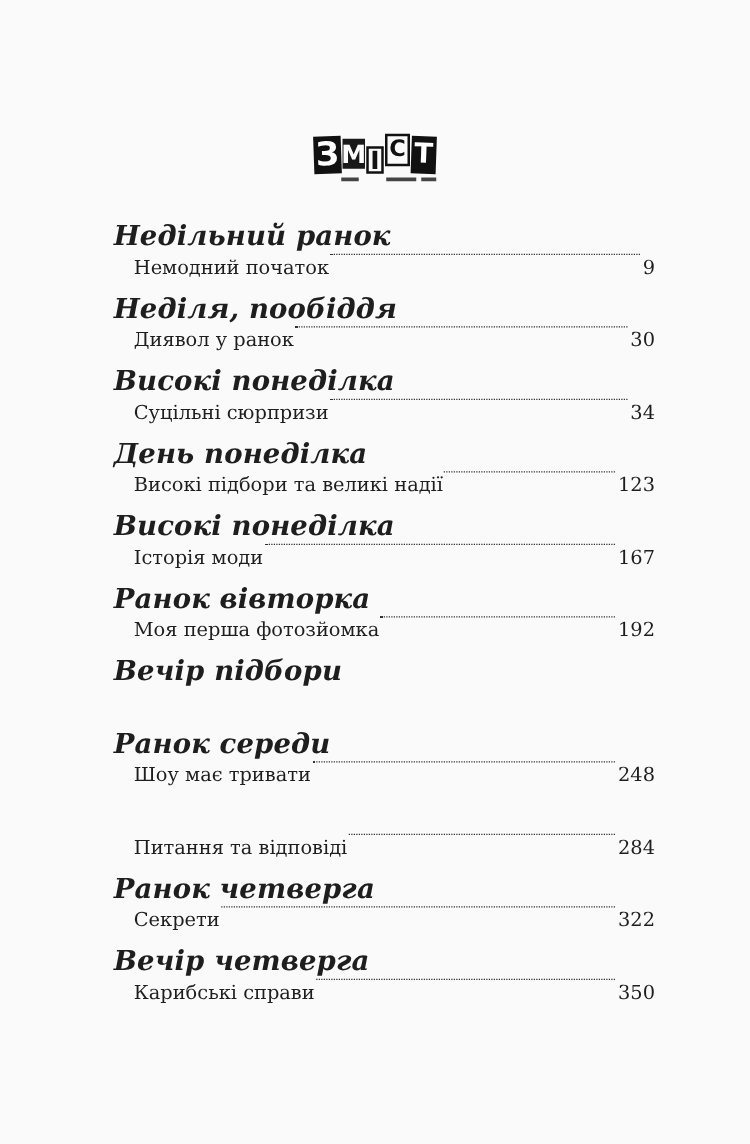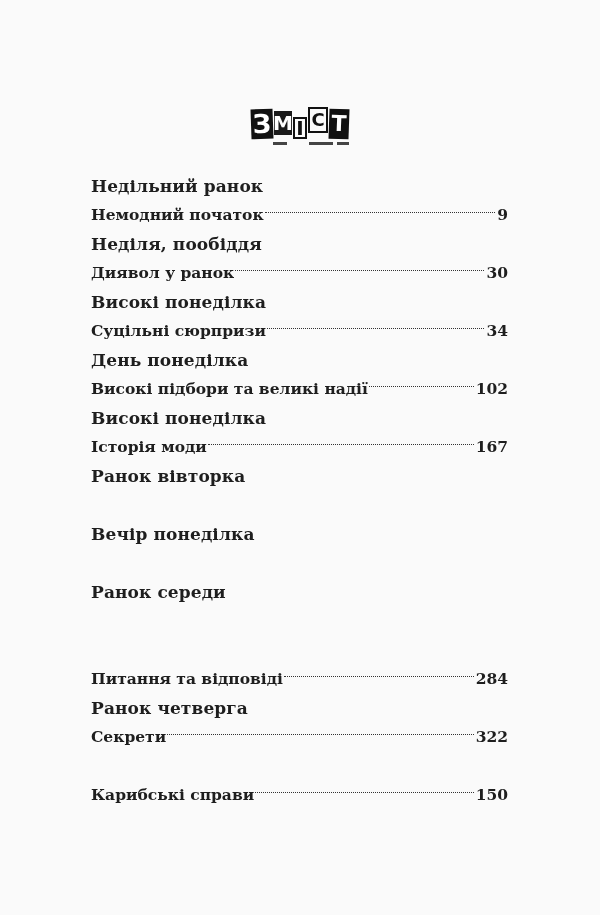--- a/index.html
+++ b/index.html
@@ -56,35 +56,35 @@
       width: 417px;
     }
     .section {
       height: 58px;
       position: relative;
     }
     .heading {
       position: absolute;
       top: 0;
       left: 0;
-      font-size: 17px;
+      font-size: 22px;
       font-weight: bold;
       letter-spacing: 0.1px;
       white-space: nowrap;
+      font-style: italic;
     }
     .entry {
       position: absolute;
       top: 29px;
-      left: 0;
+      left: 16px;
       width: 100%;
       display: flex;
-      align-items: center;
+      align-items: flex-start;
       font-size: 15.5px;
       white-space: nowrap;
-      font-weight: bold;
     }
     .entry-title { flex: 0 0 auto; }
     .leader {
       flex: 1 1 auto;
       border-bottom: 1.5px dotted #333;
       margin: 0 2px 0 1px;
       height: 0;
       position: relative;
       top: -2px;
     }
@@ -129,55 +129,66 @@
       <span class="entry-title">Суцільні сюрпризи</span>
       <span class="leader"></span>
       <span class="page">34</span>
     </div>
   </div>
   <div class="section">
     <div class="heading">День понеділка</div>
     <div class="entry">
       <span class="entry-title">Високі підбори та великі надії</span>
       <span class="leader"></span>
-      <span class="page">102</span>
+      <span class="page">123</span>
     </div>
   </div>
   <div class="section">
     <div class="heading">Високі понеділка</div>
     <div class="entry">
       <span class="entry-title">Історія моди</span>
       <span class="leader"></span>
       <span class="page">167</span>
     </div>
   </div>
   <div class="section">
     <div class="heading">Ранок вівторка</div>
+    <div class="entry">
+      <span class="entry-title">Моя перша фотозйомка</span>
+      <span class="leader"></span>
+      <span class="page">192</span>
+    </div>
   </div>
   <div class="section">
-    <div class="heading">Вечір понеділка</div>
+    <div class="heading">Вечір підбори</div>
   </div>
   <div class="section">
     <div class="heading">Ранок середи</div>
+    <div class="entry">
+      <span class="entry-title">Шоу має тривати</span>
+      <span class="leader"></span>
+      <span class="page">248</span>
+    </div>
   </div>
   <div class="section">
     <div class="entry">
       <span class="entry-title">Питання та відповіді</span>
       <span class="leader"></span>
       <span class="page">284</span>
     </div>
   </div>
   <div class="section">
     <div class="heading">Ранок четверга</div>
     <div class="entry">
       <span class="entry-title">Секрети</span>
       <span class="leader"></span>
       <span class="page">322</span>
     </div>
   </div>
   <div class="section">
+    <div class="heading">Вечір четверга</div>
     <div class="entry">
       <span class="entry-title">Карибські справи</span>
       <span class="leader"></span>
-      <span class="page">150</span>
+      <span class="page">350</span>
     </div>
   </div>
 </div>
 
 </body></html>

